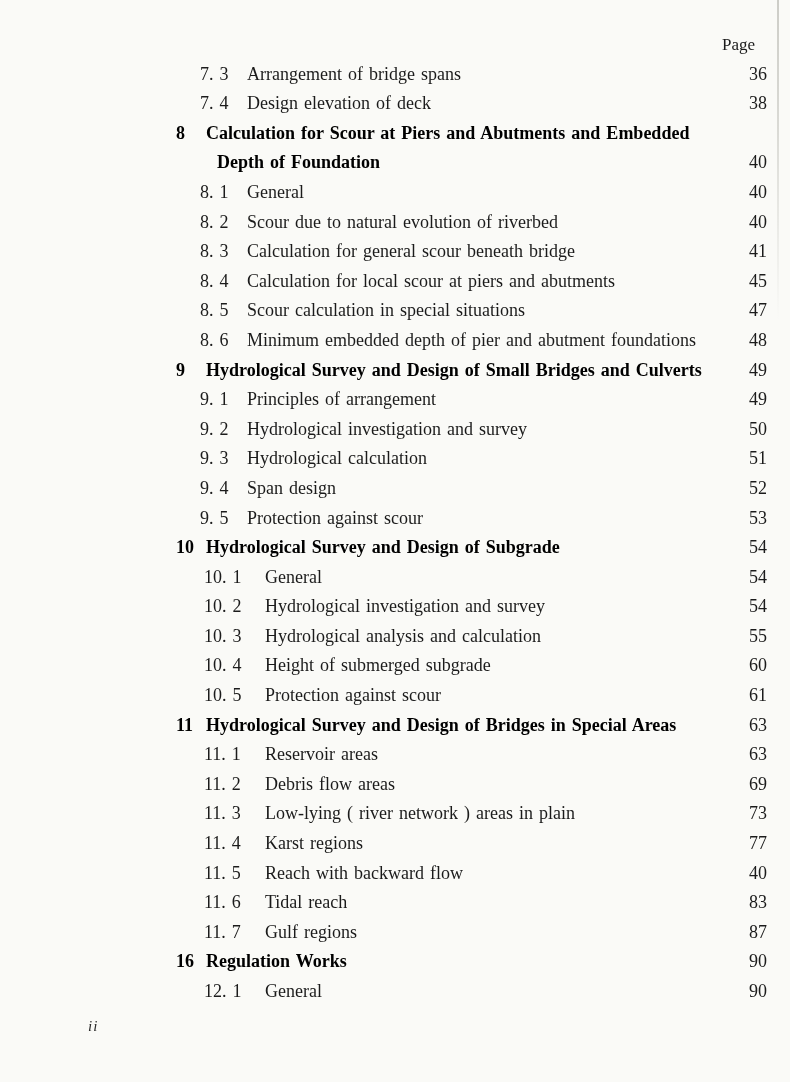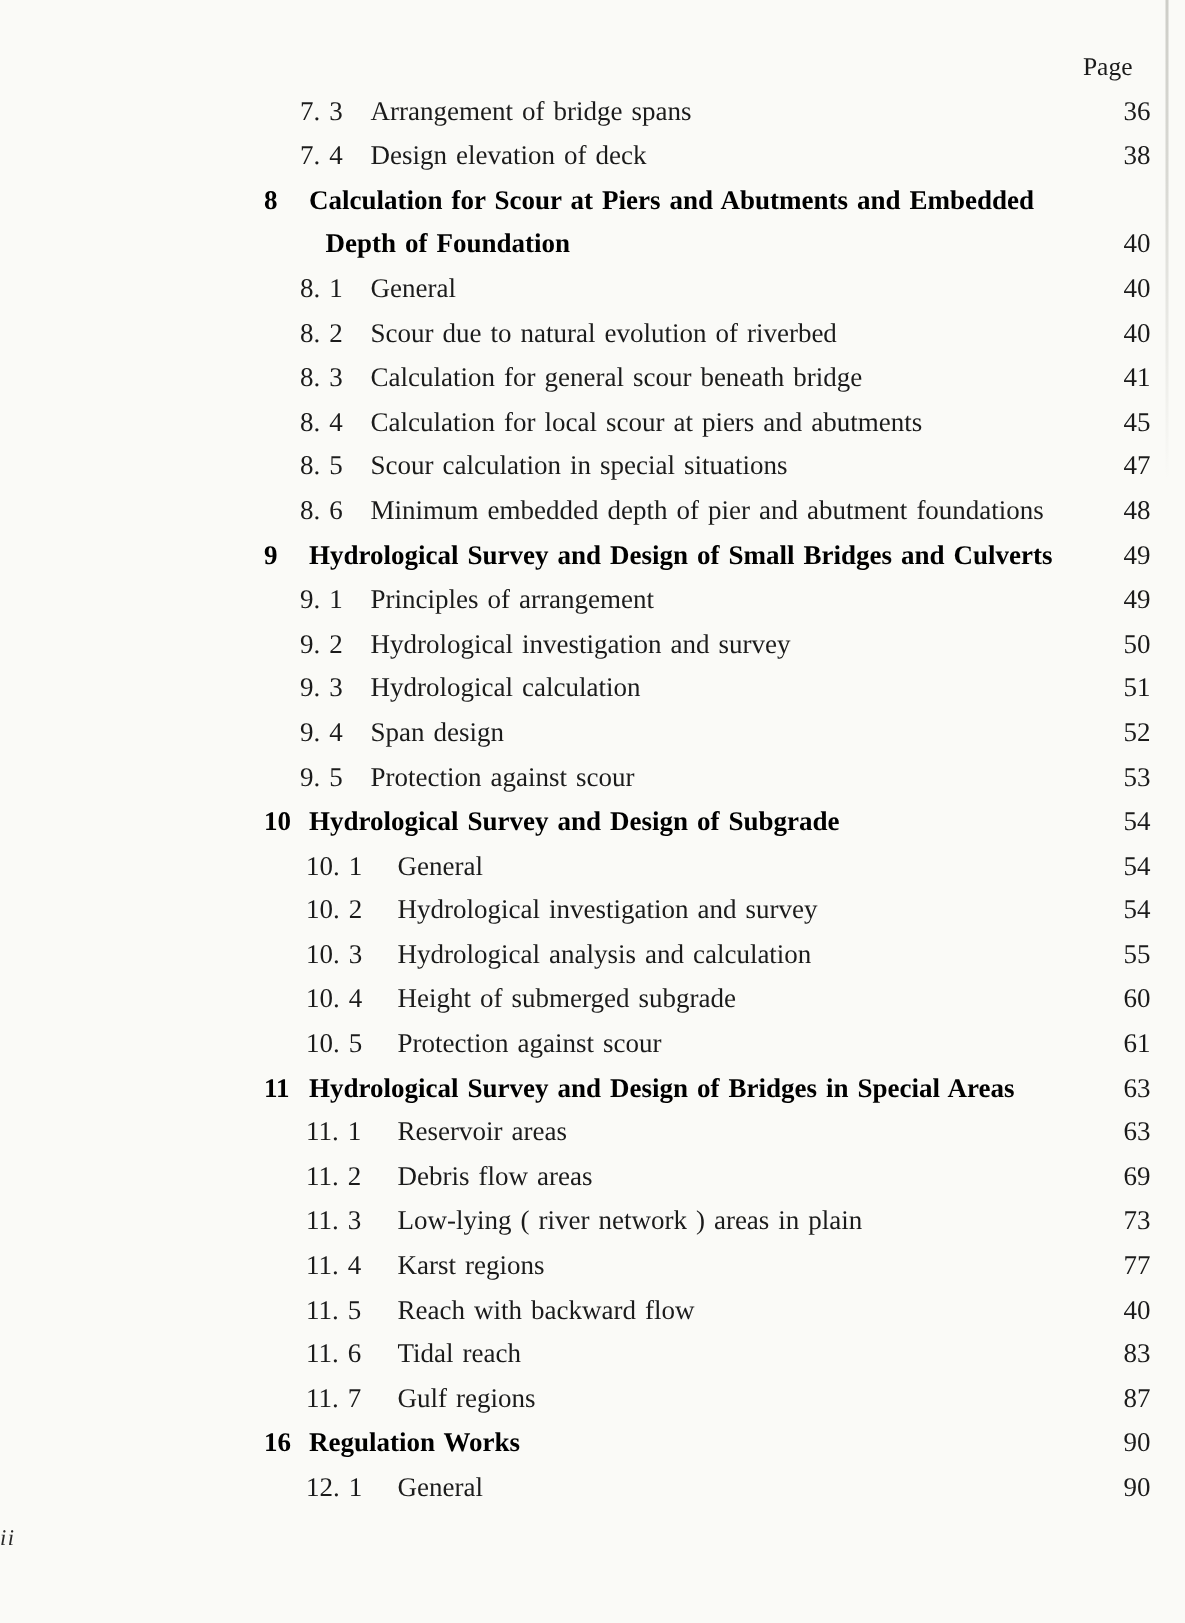--- a/index.html
+++ b/index.html
@@ -42,20 +42,21 @@
   
   .row.chcont{font-weight:bold;color:#000;gap:11px;}
   .row.chcont .num{margin-left:176px;width:30px;}
   .row.chcont .pg{font-weight:normal;color:#1b1b1b;}
   
   .row.sub1 .num{margin-left:200px;width:47px;}
   
   .row.sub2 .num{margin-left:204px;width:61px;}
   .page-footer{
     margin-top:11px;
+    padding-left:88px;
     font-size:15px;
     font-style:italic;
     color:#2a2a2a;
     letter-spacing:1px;
   }
   .scan-line{
     position:absolute;
     top:0;left:777px;
     width:2px;height:320px;
     background:linear-gradient(to bottom, #b5b5ae 0%, #c8c8c2 40%, rgba(200,200,194,0) 100%);

